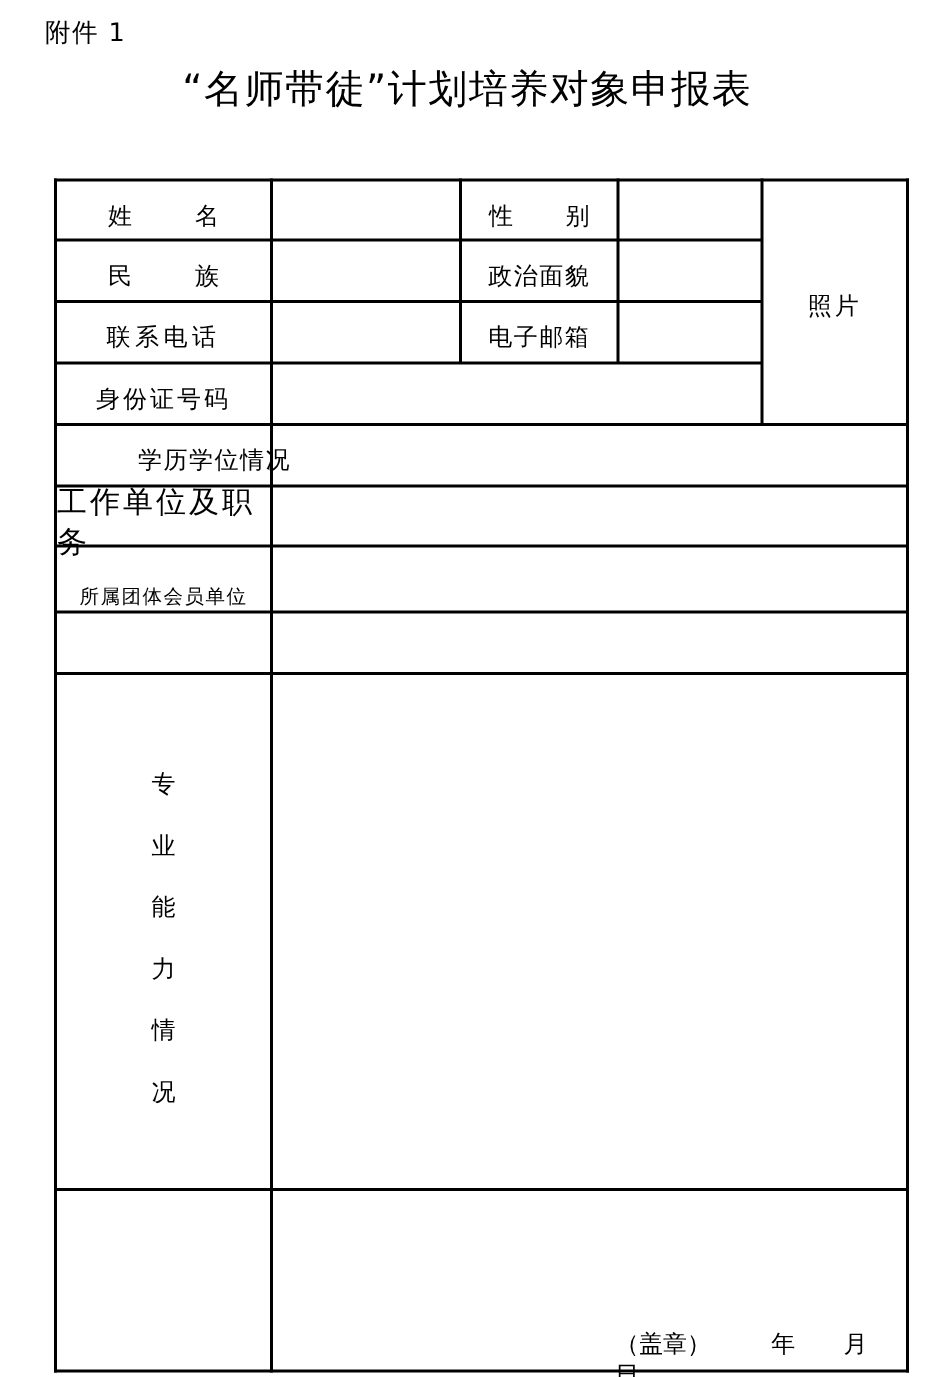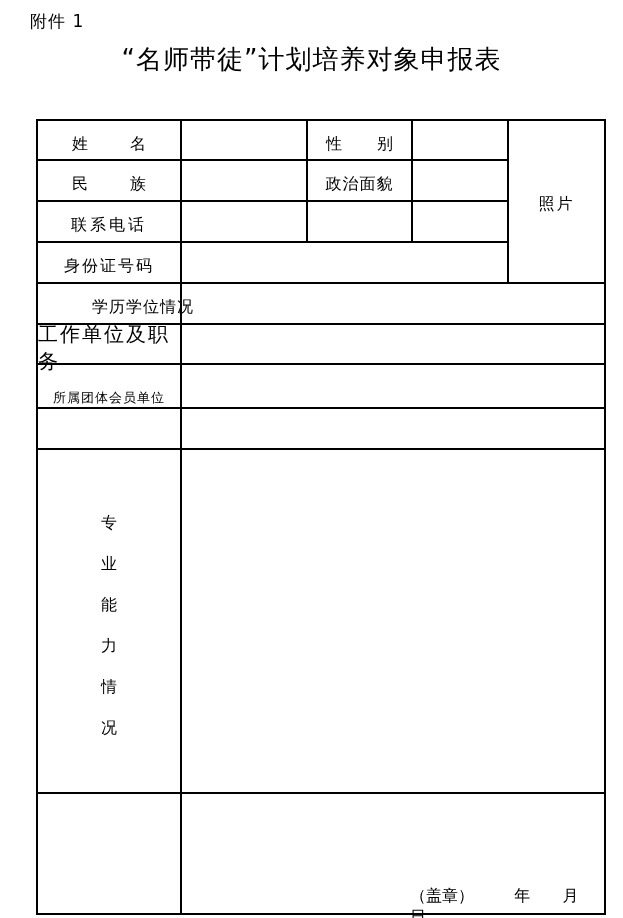--- a/index.html
+++ b/index.html
@@ -68,20 +68,21 @@
   <div class="cell spread" style="left:38px;top:161px;width:142px;height:39px;padding-top:8px;">
     <span>民</span>
     <span>族</span>
   </div>
   <div class="input-cell" style="left:182px;top:161px;width:124px;height:39px;"></div>
   <div class="cell" style="left:308px;top:161px;width:103px;height:39px;padding-top:8px;letter-spacing:1px;">政治面貌</div>
   <div class="input-cell" style="left:413px;top:161px;width:94px;height:39px;"></div>
 
   <div class="cell" style="left:38px;top:202px;width:142px;height:39px;padding-top:8px;letter-spacing:3px;">联系电话</div>
   <div class="input-cell" style="left:182px;top:202px;width:124px;height:39px;"></div>
+  <div class="cell" style="left:308px;top:202px;width:103px;height:39px;padding-top:8px;letter-spacing:1px;">电子邮箱</div>
   <div class="input-cell" style="left:413px;top:202px;width:94px;height:39px;"></div>
 
   <div class="cell" style="left:38px;top:243px;width:142px;height:39px;padding-top:8px;letter-spacing:2px;">身份证号码</div>
   <div class="input-cell" style="left:182px;top:243px;width:325px;height:39px;"></div>
 
   <div class="cell" style="left:38px;top:284px;width:142px;height:39px;padding-top:8px;letter-spacing:1px;margin-left:34px;">学历学位情况</div>
   <div class="input-cell" style="left:182px;top:284px;width:422px;height:39px;"></div>
 
   <div class="cell small" style="left:38px;top:325px;width:142px;height:38px;padding-top:8px;">工作单位及职务</div>
   <div class="input-cell" style="left:182px;top:325px;width:422px;height:38px;"></div>

